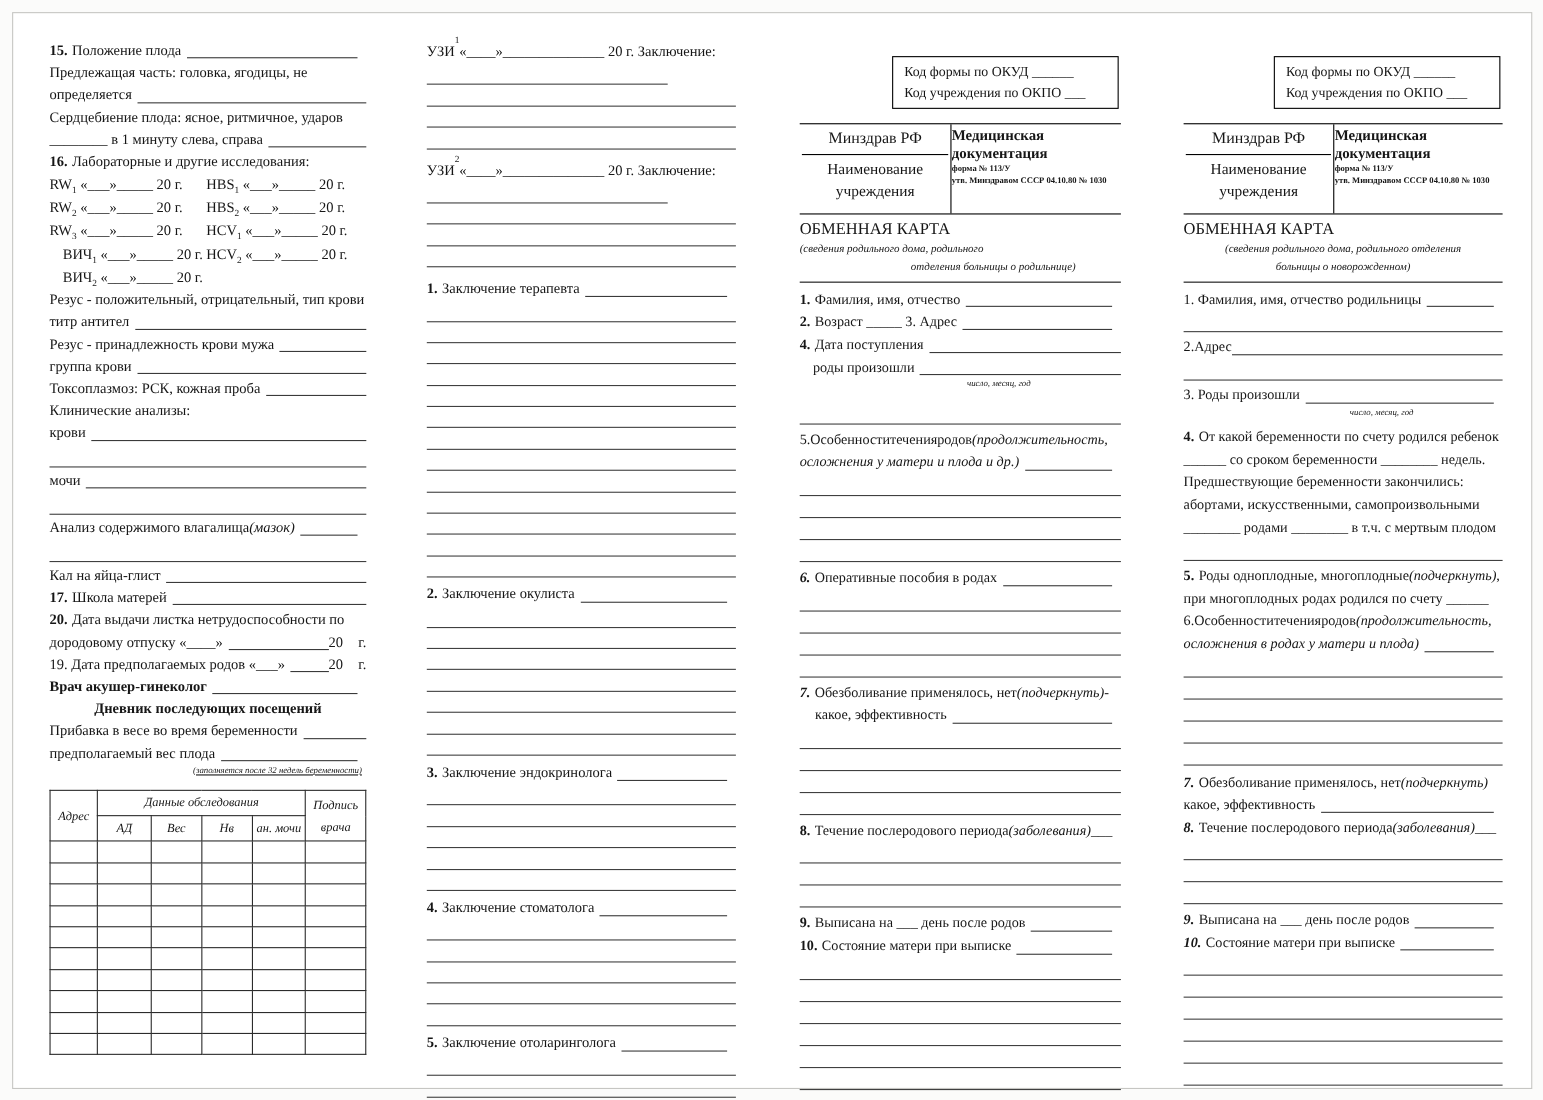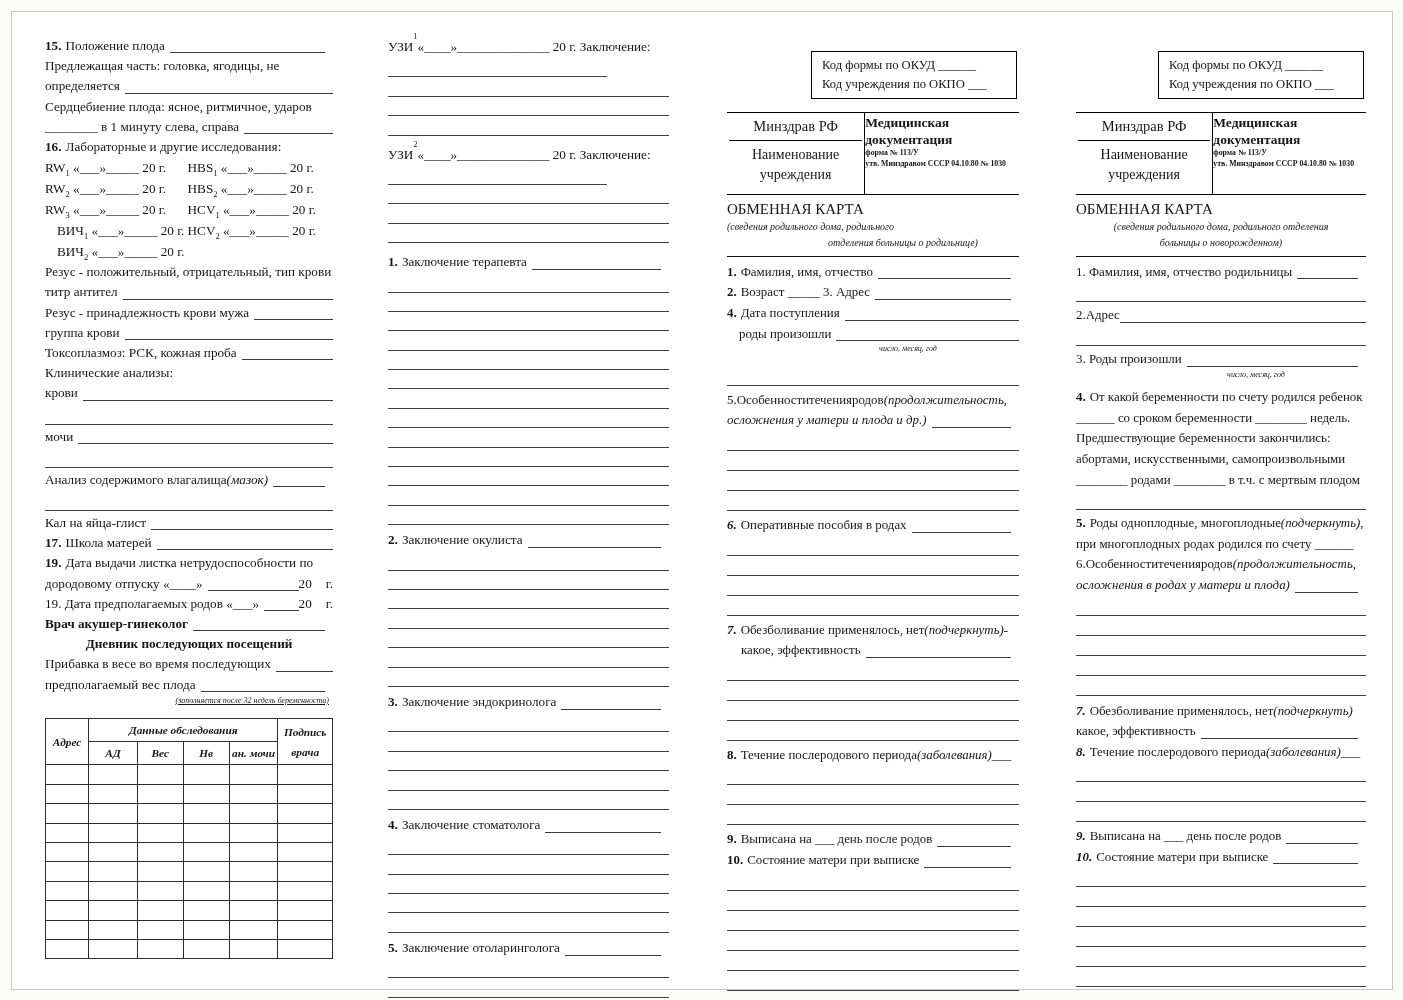--- a/index.html
+++ b/index.html
@@ -34,21 +34,21 @@
   .datenote { font-size:8px; font-style:italic; text-align:center; margin-top:-5px; padding-left:70px; }
   sub { font-size:8.5px; line-height:0; }
   .gapw { display:inline-block; width:14px; }
 
   .labgrid { display:grid; grid-template-columns:1fr 1.02fr; }
   .labgrid div { line-height:21px; white-space:nowrap; }
   .labpad { padding-left:12px; }
 
   table.visits { border-collapse:collapse; width:100%; margin-top:7px; }
   table.visits th, table.visits td { border:1.6px solid #2c2c2c; }
-  table.visits th { font-weight:bold; font-style:italic; font-size:11.3px; padding:1px 2px; }
+  table.visits th { font-weight:normal; font-style:italic; font-size:11.3px; padding:1px 2px; }
   table.visits td { height:16.4px; }
   .w-data{width:15%} .w-ad{width:17%} .w-ves{width:16%} .w-nv{width:16%} .w-an{width:17%} .w-pod{width:19%}
 
   .codebox { border:1.5px solid #000; width:186px; margin-left:auto; margin-right:2px;
     padding:4px 8px 5px 10px; font-size:12.6px; line-height:18.5px; white-space:nowrap;margin-top:11px; }
   .mz { display:flex; border-top:1.6px solid #000; border-bottom:1.6px solid #000; margin-top:13px; }
   .mz-l { width:47%; text-align:center; padding-top:3px; }
   .mz-l .name { font-size:14.5px; border-bottom:1.2px solid #000; padding-bottom:3px; margin:0 2px; }
   .mz-l .sub { font-size:14px; font-style:normal; padding:4px 0 8px; }
   .mz-r { flex:1; border-left:1.6px solid #000; padding:2px 0 3px;font-weight:bold; }
@@ -135,21 +135,21 @@
   <div class="row" style="margin-top:2px">
       <span>Кал на яйца-глист</span>
       <span class="fill"></span>
     </div>
   <div class="row">
       <span class="n">17.</span>
       <span>Школа матерей</span>
       <span class="fill"></span>
     </div>
   <div class="row">
-      <span class="n">19.</span>
+      <span class="n">20.</span>
       <span>Дата выдачи листка нетрудоспособности по</span>
     </div>
   <div class="row">
       <span>дородовому отпуску «____»</span>
       <span class="fill"></span>
       <span>20</span>
       <span class="gapw"></span>
       <span>г.</span>
     </div>
   <div class="row">
@@ -158,21 +158,21 @@
       <span>20</span>
       <span class="gapw"></span>
       <span>г.</span>
     </div>
   <div class="row">
       <span class="b">Врач акушер-гинеколог</span>
       <span class="fill end8"></span>
     </div>
   <div class="ctr b">Дневник последующих посещений</div>
   <div class="row">
-      <span>Прибавка в весе во время последующих</span>
+      <span>Прибавка в весе во время беременности</span>
       <span class="fill"></span>
     </div>
   <div class="row">
       <span>предполагаемый вес плода</span>
       <span class="fill end8"></span>
     </div>
   <div class="sm note-r">(заполняется после 32 недель беременности)</div>
 
   <table class="visits">
     <thead>

